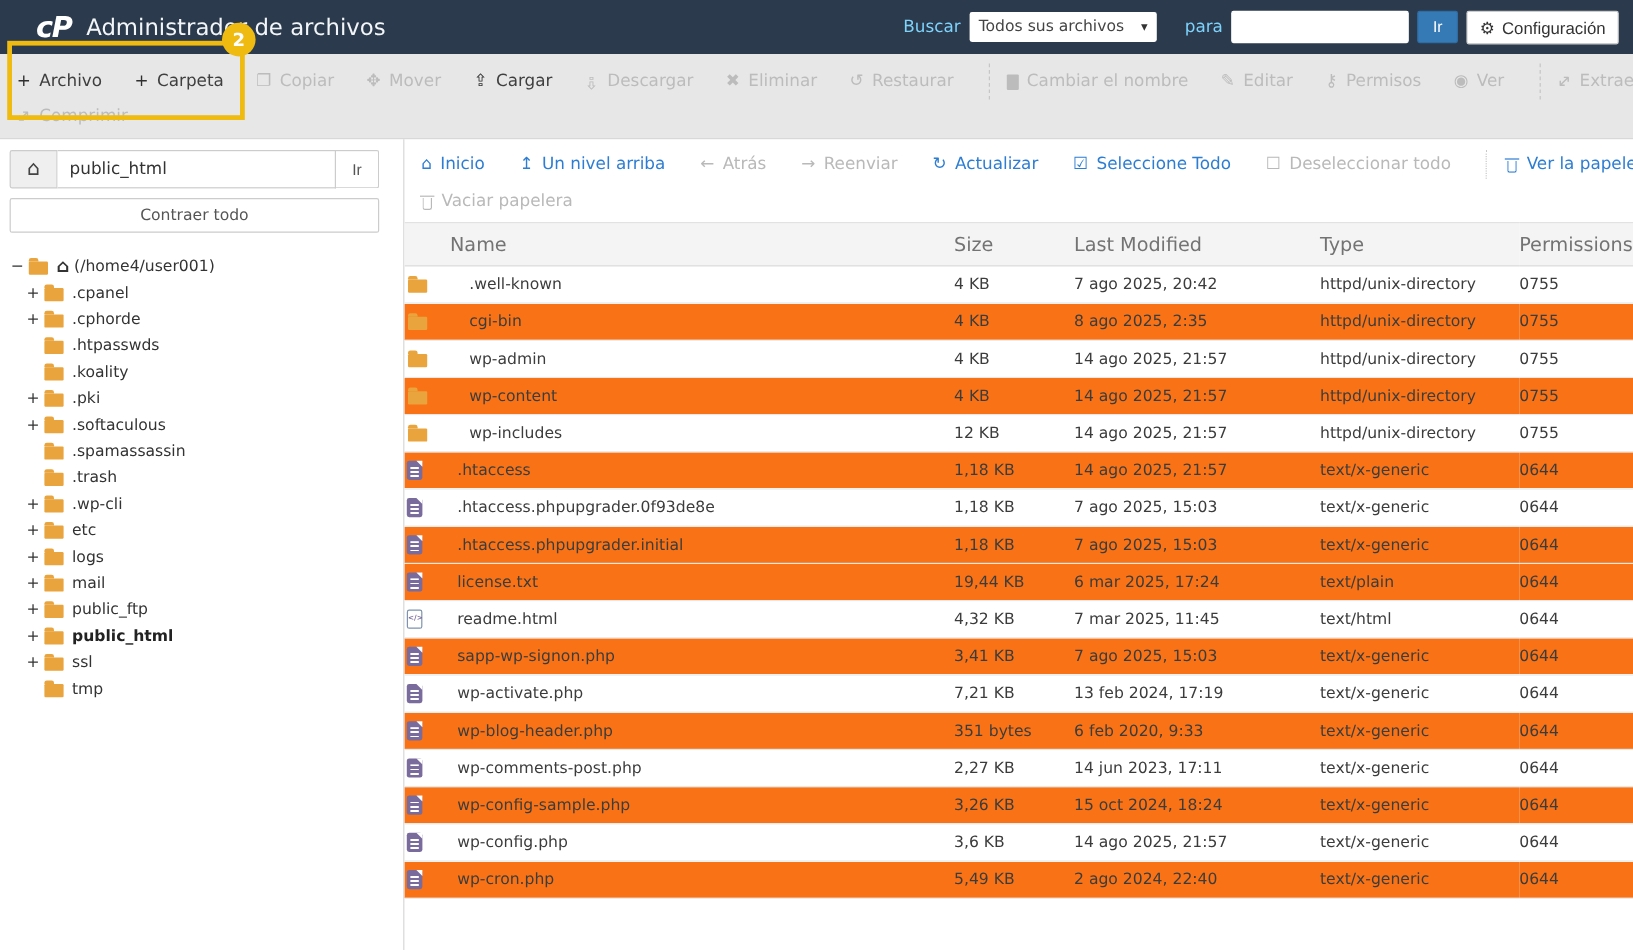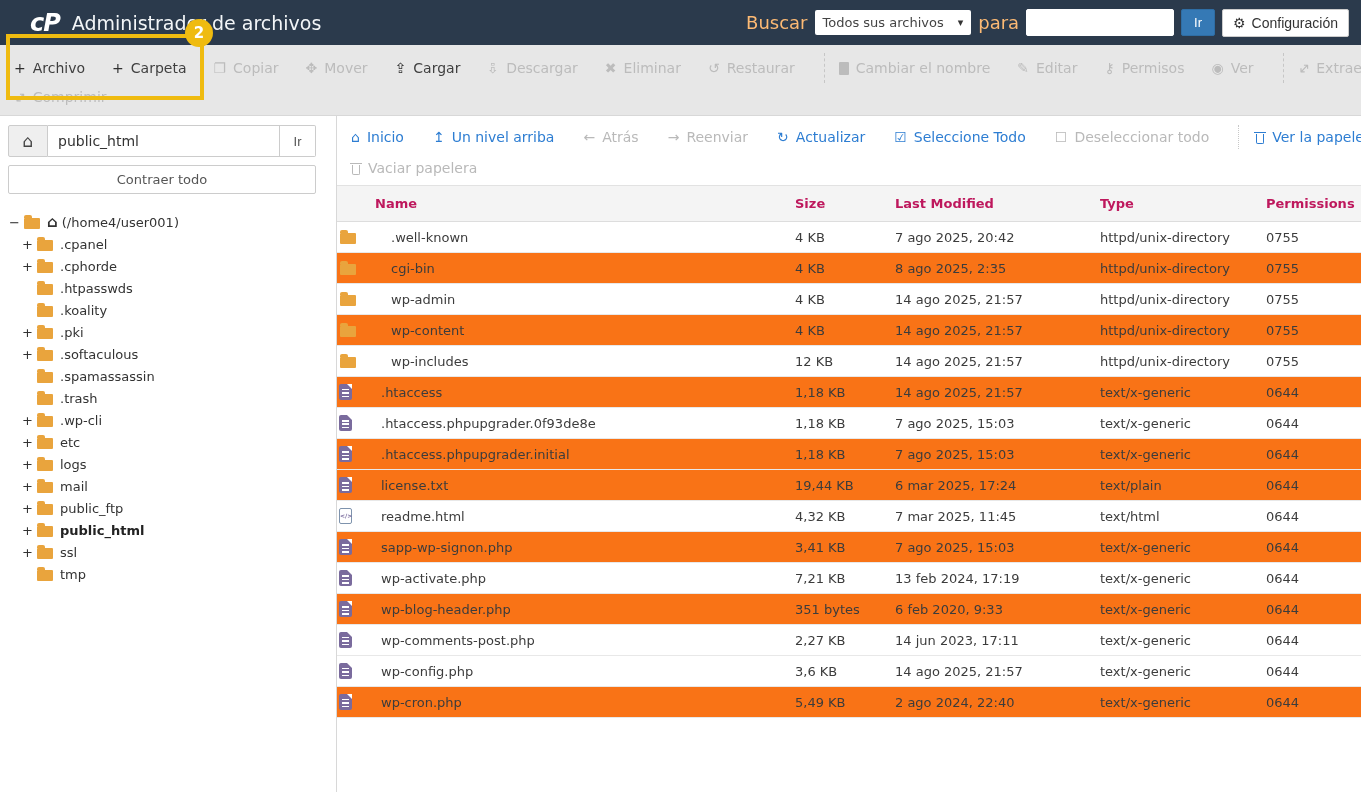--- a/index.html
+++ b/index.html
@@ -5,21 +5,21 @@
   html,body{margin:0;padding:0;}
   body{width:1361px;height:792px;overflow:hidden;background:#fff;
        font-family:"DejaVu Sans","Liberation Sans",sans-serif;color:#333;position:relative;}
   .screen{width:1361px;height:792px;position:relative;overflow:hidden;}
 
   
   .topbar{height:45px;background:#2b3a4c;display:flex;align-items:center;padding:0 12px;box-sizing:border-box;color:#fff;overflow:hidden;white-space:nowrap;}
   .logo{font-weight:bold;font-style:italic;font-size:24px;letter-spacing:-1px;margin:0 12px 0 18px;color:#fff;}
   .apptitle{font-size:19px;font-weight:400;color:#f3f6f8;}
   .topbar-right{margin-left:auto;display:flex;align-items:center;gap:7px;}
-  .top-label{font-size:18px;color:#fdba74;}
+  .top-label{font-size:14px;color:#7dd3fc;margin-left:16px;}
   .fake-select{background:#fff;color:#444;font-size:13px;border-radius:2px;padding:5px 8px;display:flex;align-items:center;gap:14px;min-width:140px;cursor:pointer;}
   .fake-select .caret{color:#333;font-size:11px;}
   .top-input{width:148px;height:27px;border:1px solid #fff;border-radius:2px;font-size:13px;padding:0 6px;box-sizing:border-box;}
   .btn-blue{background:#3579b5;color:#fff;border:1px solid #2e6da4;border-radius:2px;font-size:13px;padding:5px 12px;cursor:pointer;}
   .btn-white{background:#fff;color:#333;border:1px solid #ccc;border-radius:2px;font-size:14px;padding:5px 10px;cursor:pointer;white-space:nowrap;display:flex;align-items:center;gap:6px;}
 
   
   .toolbar{background:#e7e7e7;padding:6px 14px 4px;box-sizing:border-box;}
   .tool-row{display:flex;align-items:center;min-height:34px;flex-wrap:nowrap;}
   .tool-row2{min-height:24px;padding-bottom:2px;}
@@ -79,22 +79,22 @@
   .nav-item{display:flex;align-items:center;gap:7px;margin-right:29px;cursor:pointer;white-space:nowrap;}
   .nav-item.on{color:#2d7dd2;}
   .nav-item.off{color:#b9b9b9;cursor:default;}
   .nav-sep{border-left:1px dotted #c8c8c8;align-self:stretch;margin:-4px 16px -4px 0;}
   .nav-ico{font-size:14px;}
 
   
   .file-table{width:100%;border-collapse:collapse;table-layout:fixed;font-size:13px;}
   .file-table col.c-size{width:100px;} .file-table col.c-mod{width:205px;}
   .file-table col.c-type{width:166px;} .file-table col.c-perm{width:95px;}
-  .file-table thead th{background:#f4f4f4;color:#be185d;font-weight:700;text-align:left;height:35px;
-        border-top:1px solid #e2e2e2;border-bottom:1px solid #ddd;padding:0;font-size:13px;}
+  .file-table thead th{background:#f4f4f4;color:#737373;font-weight:400;text-align:left;height:35px;
+        border-top:1px solid #e2e2e2;border-bottom:1px solid #ddd;padding:0;font-size:16px;}
   .file-table th.h-name{padding-left:38px;}
   .file-table th.h-perm{text-align:right;padding-right:12px;}
   .file-table tbody tr{height:31px;cursor:pointer;}
   .file-table tbody tr.alt{background:#f97316;}
   .file-table td{border-bottom:1px solid #e8e8e8;padding:0;color:#3c3c3c;overflow:hidden;white-space:nowrap;}
   .td-name{padding-left:8px;}
   .name-wrap{display:flex;align-items:center;gap:15px;}
   .name-text{margin-left:14px;}
   .td-perm{padding-left:11px;}
 </style>
@@ -530,20 +530,32 @@
                 <span class="name-wrap">
                   <span class="icon-file"></span>
                   <span class="name-text">wp-comments-post.php</span>
                 </span>
               </td>
               <td>2,27 KB</td>
               <td>14 jun 2023, 17:11</td>
               <td>text/x-generic</td>
               <td class="td-perm">0644</td>
             </tr>
+            <tr class="alt">
+              <td class="td-name">
+                <span class="name-wrap">
+                  <span class="icon-file"></span>
+                  <span class="name-text">wp-config-sample.php</span>
+                </span>
+              </td>
+              <td>3,26 KB</td>
+              <td>15 oct 2024, 18:24</td>
+              <td>text/x-generic</td>
+              <td class="td-perm">0644</td>
+            </tr>
             <tr class="">
               <td class="td-name">
                 <span class="name-wrap">
                   <span class="icon-file"></span>
                   <span class="name-text">wp-config.php</span>
                 </span>
               </td>
               <td>3,6 KB</td>
               <td>14 ago 2025, 21:57</td>
               <td>text/x-generic</td>

